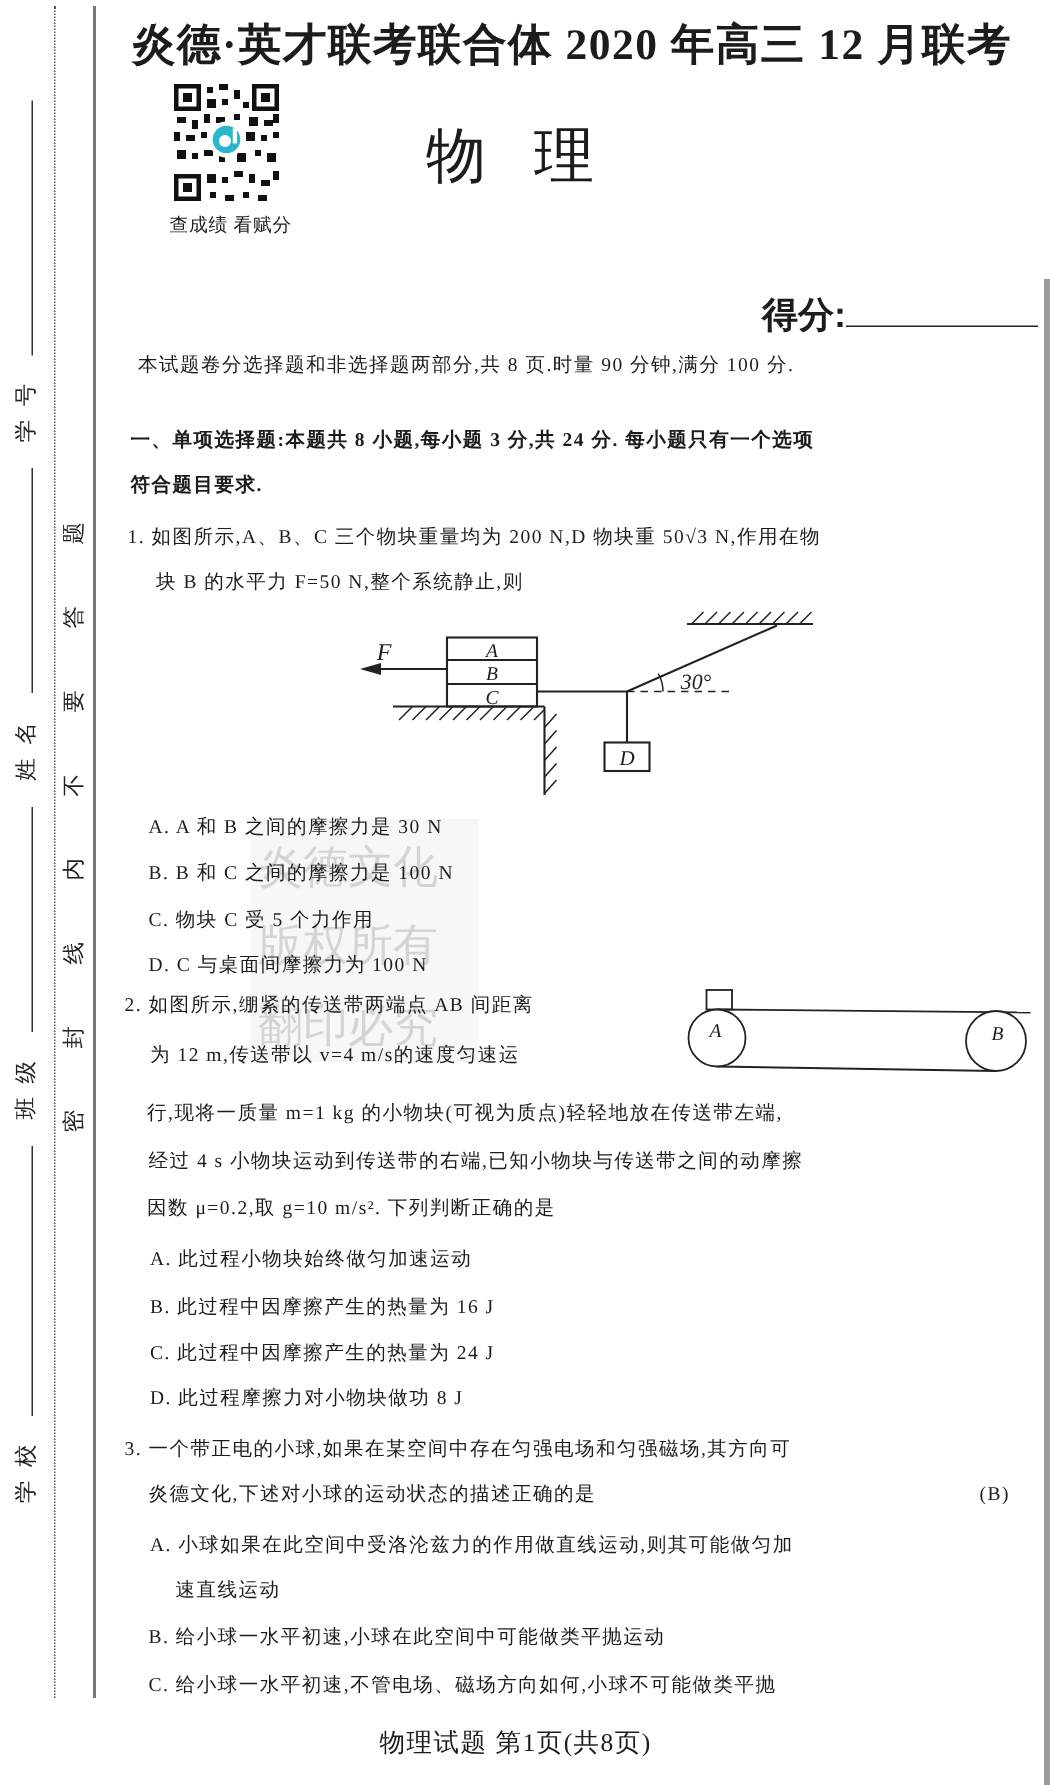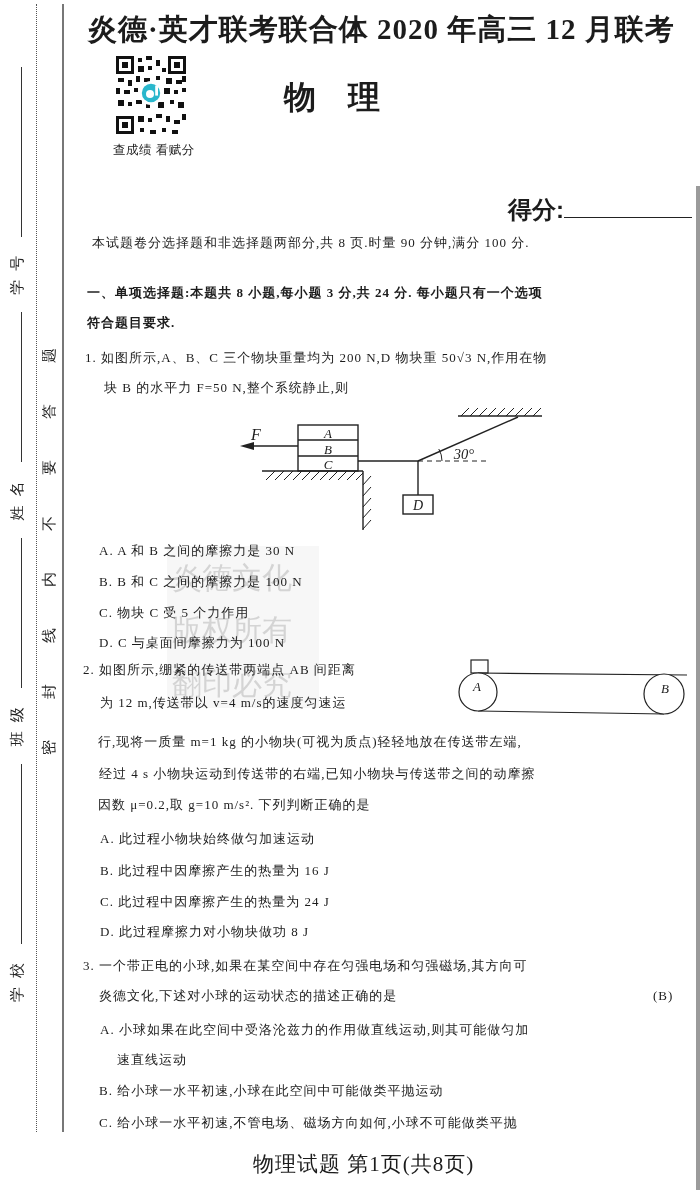--- a/index.html
+++ b/index.html
@@ -5,33 +5,33 @@
   html,body{margin:0;padding:0}
   body{
     width:700px;height:1190px;position:relative;overflow:hidden;
     background:#ffffff;color:#1c1c1c;
     font-family:"Liberation Serif","DejaVu Serif",serif;
   }
   .abs{position:absolute;white-space:nowrap}
   .tline{font-size:13px;letter-spacing:1px;line-height:21px;z-index:3}
   .bold{font-weight:700;font-family:Liberation Serif, serif}
   .exam-title{font-size:29px;font-weight:900;letter-spacing:1px}
-  .subject{font-size:32px;font-weight:700;letter-spacing:32px}
+  .subject{font-size:40px;font-weight:400;letter-spacing:32px}
   .score{font-size:24px;font-weight:700;font-family:Liberation Sans, sans-serif}
   .score-line{display:inline-block;width:128px;border-bottom:1.6px solid #222;height:16px}
   .vline-dotted{position:absolute;left:36px;top:4px;height:1128px;width:0;border-left:1.6px dotted #555;z-index:1}
   .vline-solid{position:absolute;left:62px;top:4px;height:1128px;width:1.8px;background:#777;z-index:1}
   .rot{position:absolute;transform:rotate(-90deg);transform-origin:0 0;white-space:nowrap;z-index:2}
   .fields{font-size:15px;color:#222}
   .fields .lbl{letter-spacing:9px;margin:0 10px 0 14px}
   .fline{display:inline-block;border-bottom:1.2px solid #333;height:13px;vertical-align:baseline}
   .seal{font-size:15px;letter-spacing:41px;color:#222}
   .wm{position:absolute;font-size:30px;color:rgba(140,140,140,0.32);letter-spacing:0;z-index:0;white-space:nowrap}
   .wm-box{position:absolute;left:167px;top:546px;width:152px;height:162px;background:rgba(175,175,175,0.10);z-index:0}
-  .footer{font-size:21px;letter-spacing:1px}
+  .footer{font-size:17px;letter-spacing:1px}
   .edge-bar{position:absolute;right:0;top:186px;width:4px;height:1004px;background:#9b9b9b;z-index:4}
   svg{position:absolute;z-index:3}
   svg text{font-family:"Liberation Serif","DejaVu Serif",serif;font-style:italic}
   .qr-caption{font-size:12.5px;letter-spacing:0.5px;font-family:Liberation Serif, serif}
 </style>
 </head>
 <body>
 
 <div class="wm-box"></div>
 <div class="wm" style="left:172px;top:558px">炎德文化</div>

